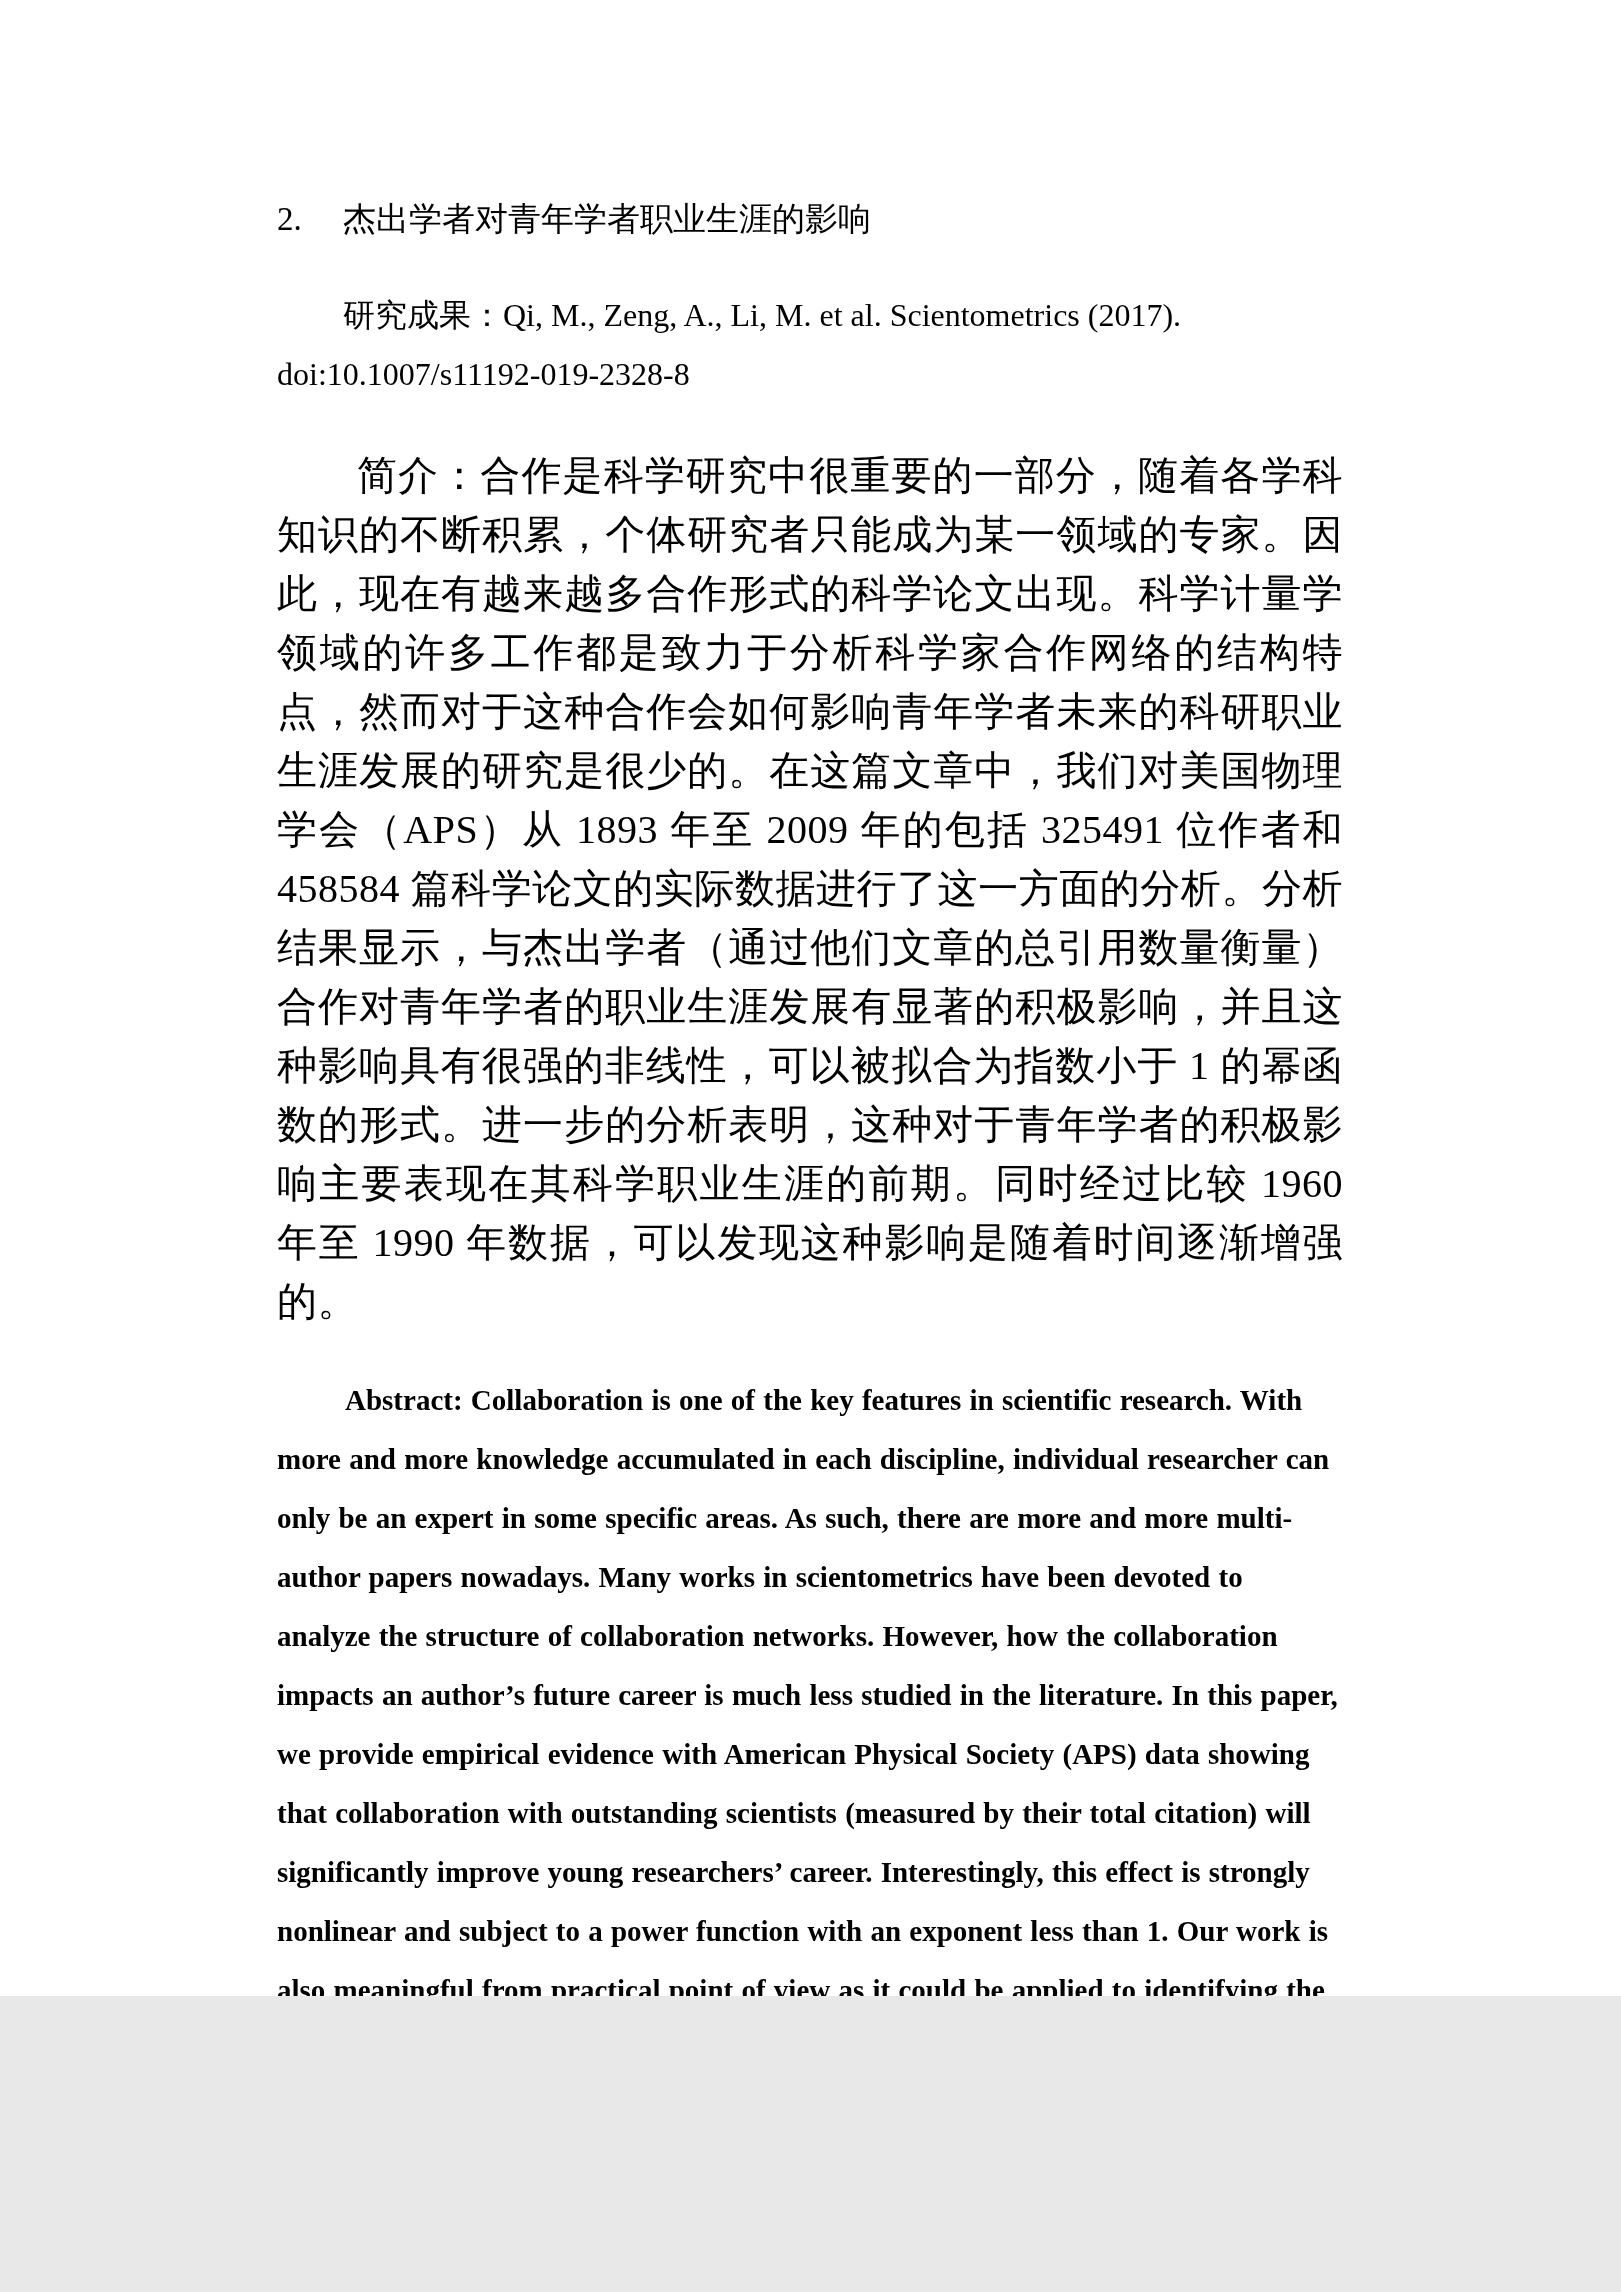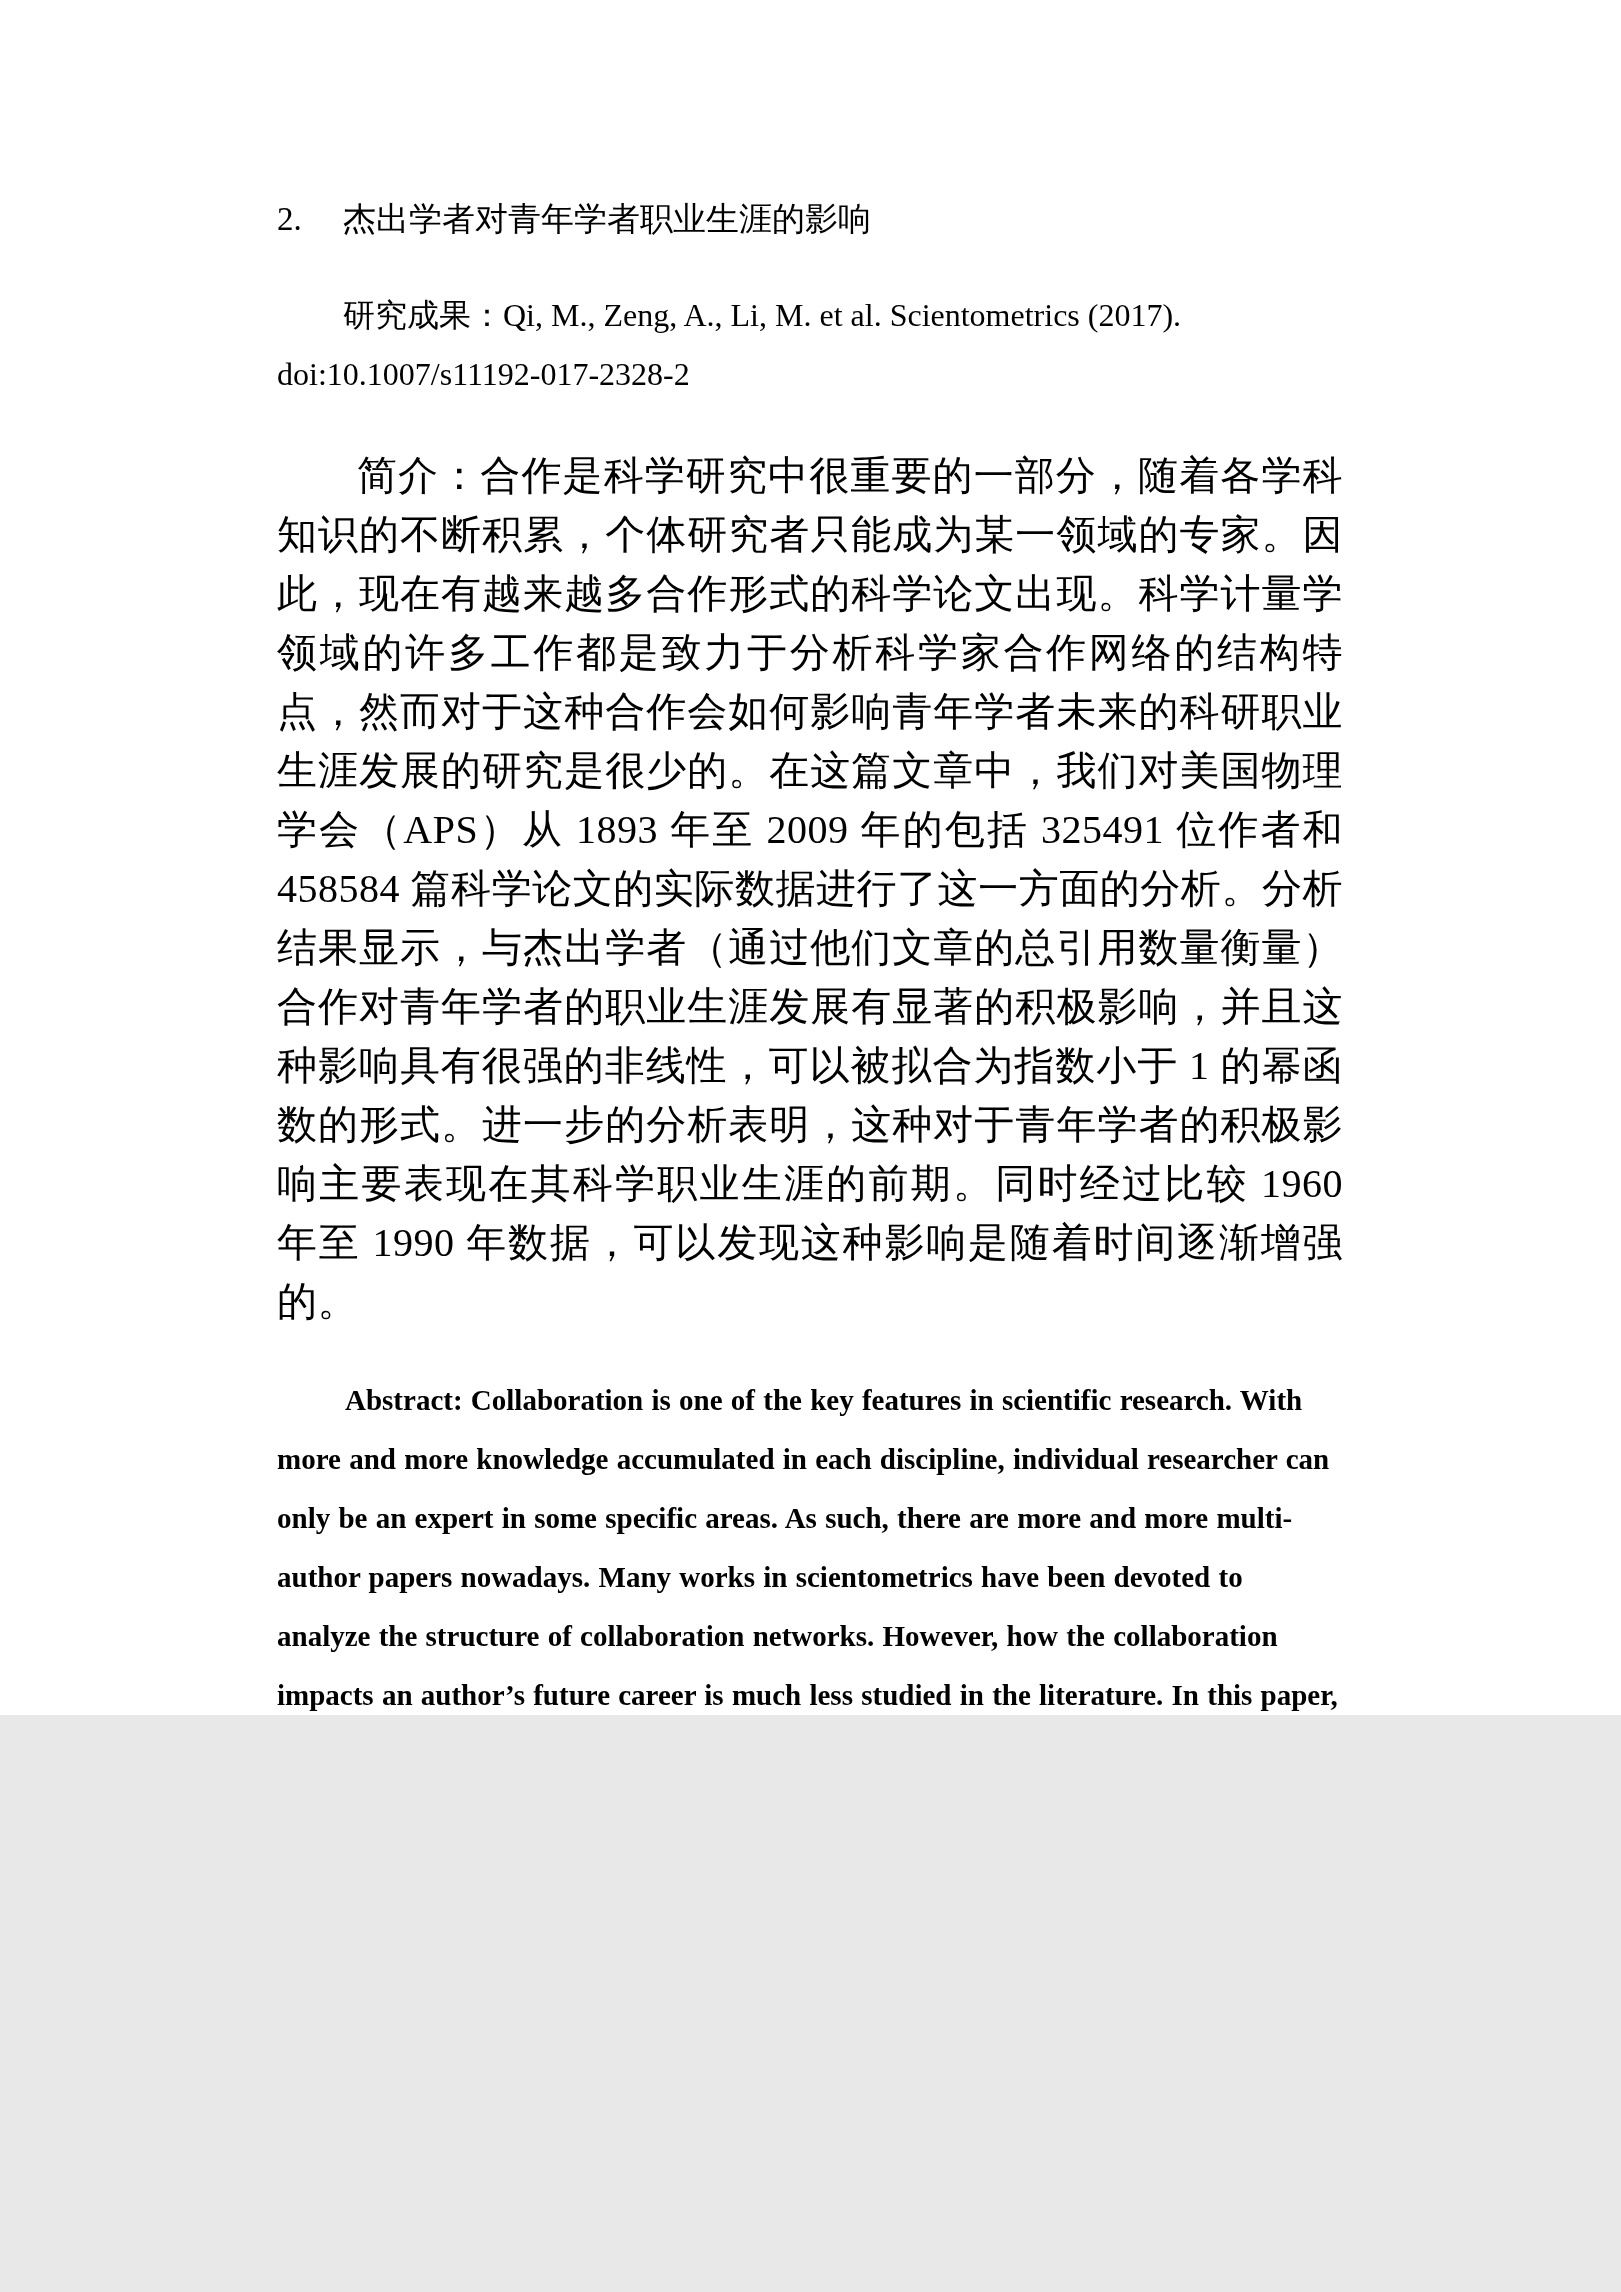--- a/index.html
+++ b/index.html
@@ -3,21 +3,21 @@
 <meta charset="utf-8">
 <style>
   html, body {
     margin: 0;
     padding: 0;
     background: #e8e8e8;
   }
   .page {
     position: relative;
     width: 1621px;
-    height: 1715px;
+    height: 1996px;
     background: #ffffff;
     color: #000000;
     font-family: "Liberation Serif", "DejaVu Serif", serif;
     overflow: hidden;
     margin: 0 auto;
   }
   .content {
     position: absolute;
     top: 190px;
     left: 277px;
@@ -92,21 +92,21 @@
 
 <div class="page">
   <div class="content">
 
     <h2 class="heading">
       <span class="h-num">2.</span><span class="h-text">杰出学者对青年学者职业生涯的影响</span>
     </h2>
 
     <p class="citation">
       <span class="cit-line1">研究成果：Qi, M., Zeng, A., Li, M. et al. Scientometrics (2017).</span>
-      <span class="cit-line2">doi:10.1007/s11192-017-2328-2</span>
+      <span class="cit-line2">doi:10.1007/s11192-019-2328-8</span>
     </p>
 
     <p class="cn-para">简介：合作是科学研究中很重要的一部分，随着各学科知识的不断积累，个体研究者只能成为某一领域的专家。因此，现在有越来越多合作形式的科学论文出现。科学计量学领域的许多工作都是致力于分析科学家合作网络的结构特点，然而对于这种合作会如何影响青年学者未来的科研职业生涯发展的研究是很少的。在这篇文章中，我们对美国物理学会（APS）从 1893 年至 2009 年的包括 325491 位作者和 458584 篇科学论文的实际数据进行了这一方面的分析。分析结果显示，与杰出学者（通过他们文章的总引用数量衡量）合作对青年学者的职业生涯发展有显著的积极影响，并且这种影响具有很强的非线性，可以被拟合为指数小于 1 的幂函数的形式。进一步的分析表明，这种对于青年学者的积极影响主要表现在其科学职业生涯的前期。同时经过比较 1960 年至 1990 年数据，可以发现这种影响是随着时间逐渐增强的。</p>
 
     <p class="en-para">Abstract: Collaboration is one of the key features in scientific research. With more and more knowledge accumulated in each discipline, individual researcher can only be an expert in some specific areas. As such, there are more and more multi-author papers nowadays. Many works in scientometrics have been devoted to analyze the structure of collaboration networks. However, how the collaboration impacts an author’s future career is much less studied in the literature. In this paper, we provide empirical evidence with American Physical Society (APS) data showing that collaboration with outstanding scientists (measured by their total citation) will significantly improve young researchers’ career. Interestingly, this effect is strongly nonlinear and subject to a power function with an exponent less than 1. Our work is also meaningful from practical point of view as it could be applied to identifying the potential young researchers.</p>
 
   </div>
 
   <div class="footer">
     <span class="lbl">第</span><span class="num">5</span><span class="lbl">页</span><span class="lbl-gap">共</span><span class="num">12</span><span class="lbl">页</span>

